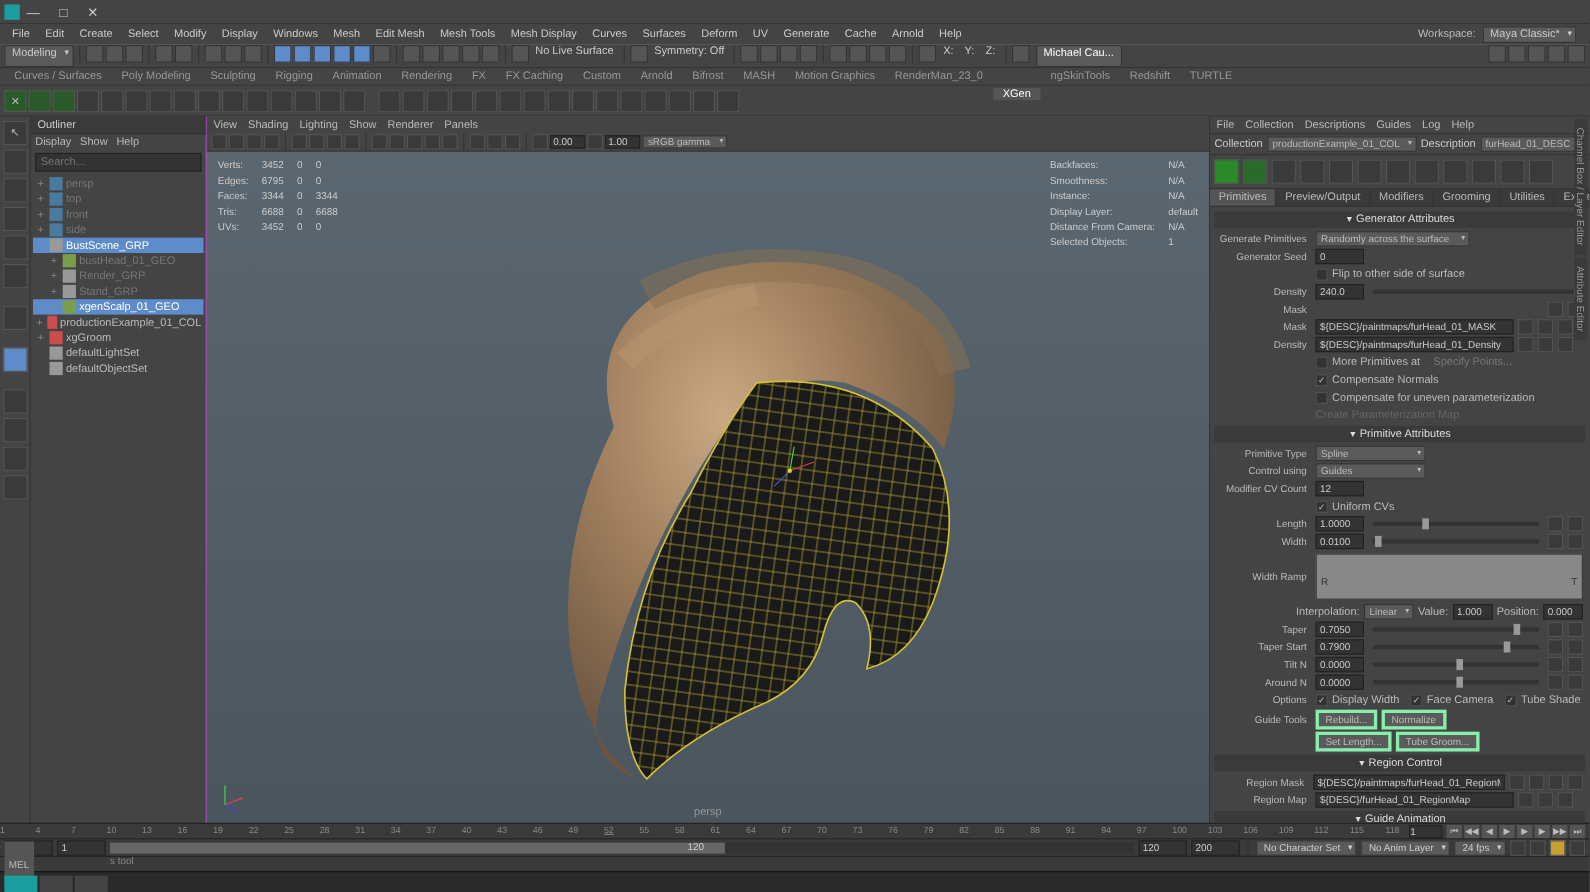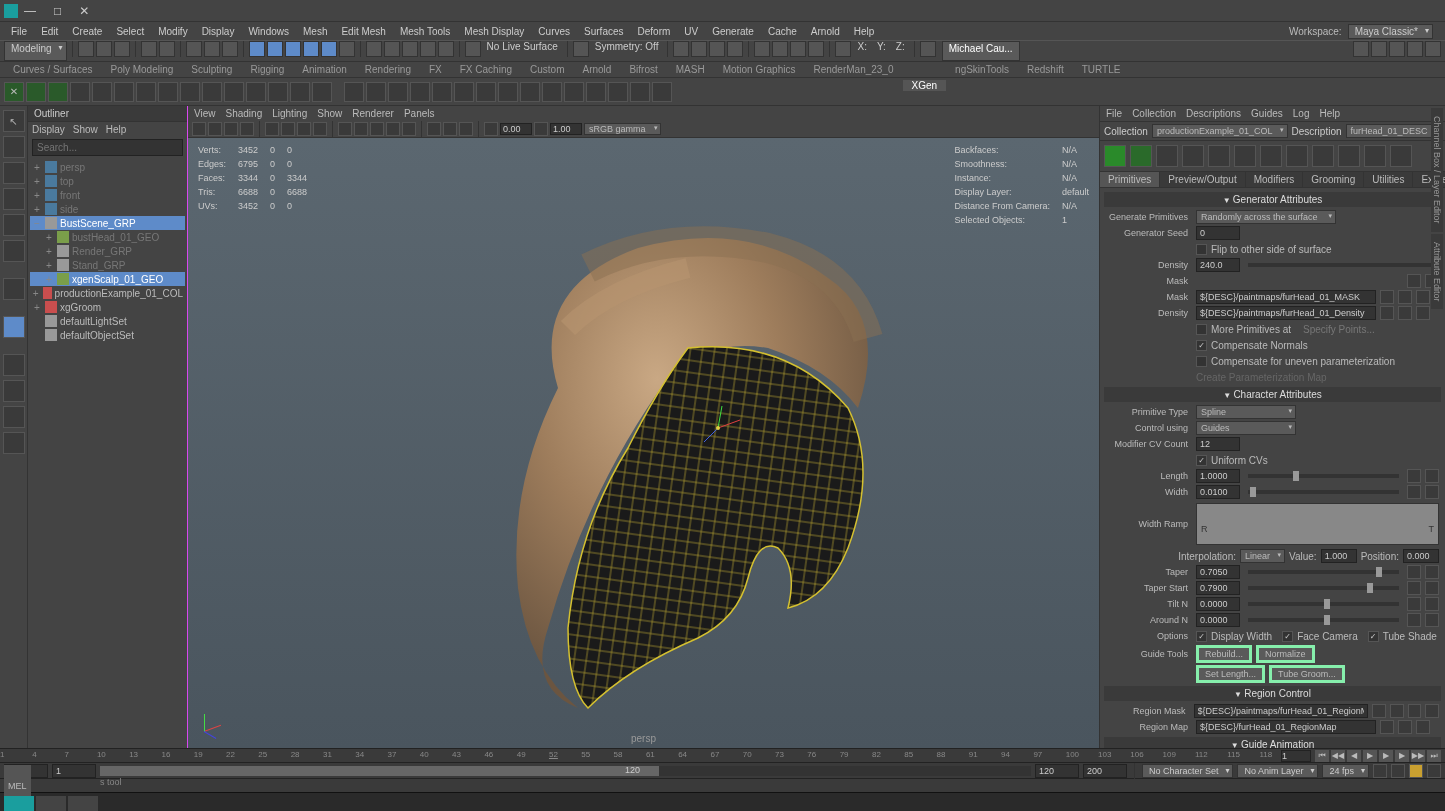--- a/index.html
+++ b/index.html
@@ -621,21 +621,21 @@
       <div class="attr-row">
           <div class="attr-label"></div>
           <div class="chk"></div>
           <span>Compensate for uneven parameterization</span>
         </div>
       <div class="attr-row">
           <div class="attr-label"></div>
           <span style="color:#666">Create Parameterization Map</span>
         </div>
 
-      <div class="section-head">Character Attributes</div>
+      <div class="section-head">Primitive Attributes</div>
       <div class="attr-row">
           <div class="attr-label">Primitive Type</div>
           <div class="attr-dd">Spline</div>
         </div>
       <div class="attr-row">
           <div class="attr-label">Control using</div>
           <div class="attr-dd">Guides</div>
         </div>
       <div class="attr-row">
           <div class="attr-label">Modifier CV Count</div>

